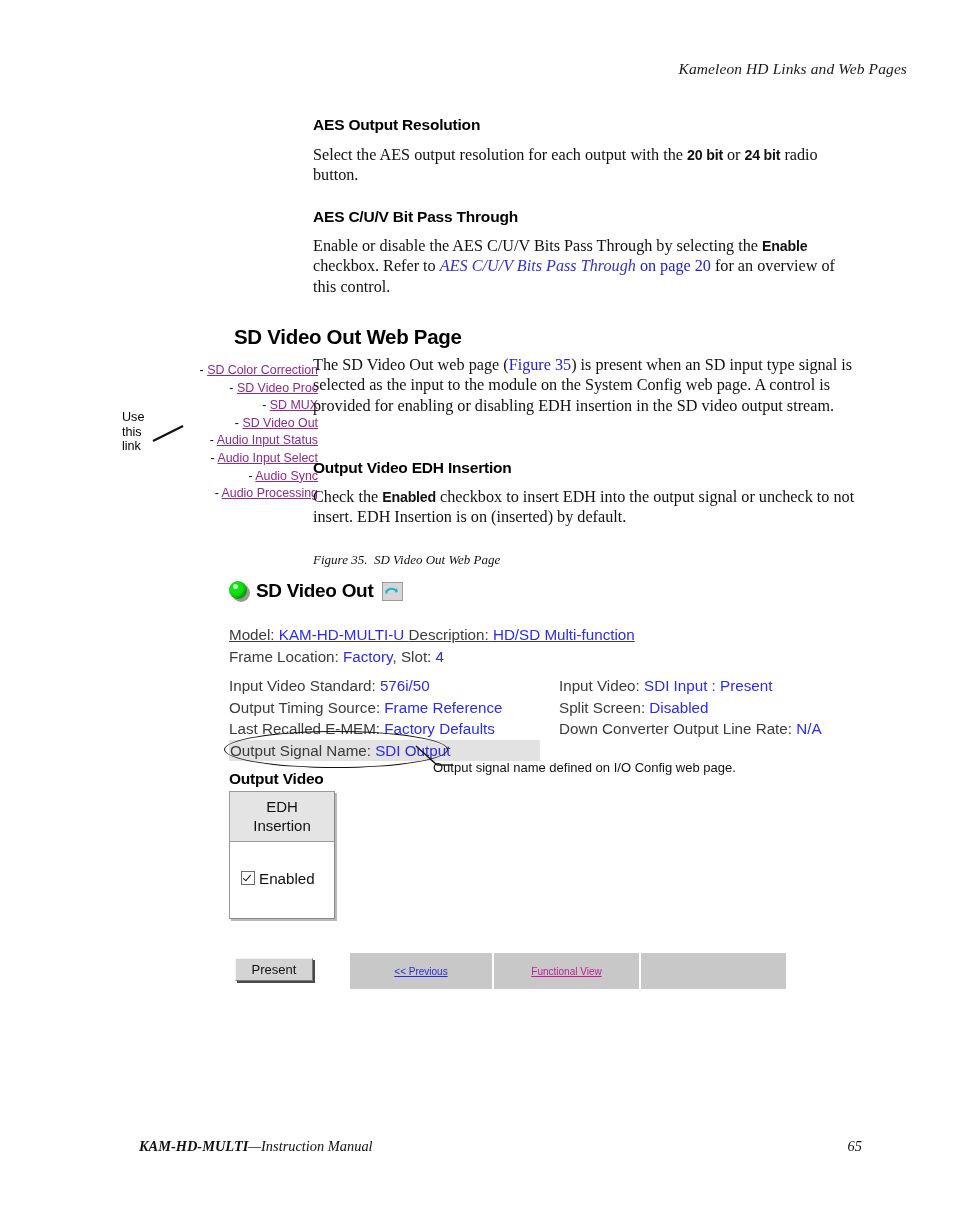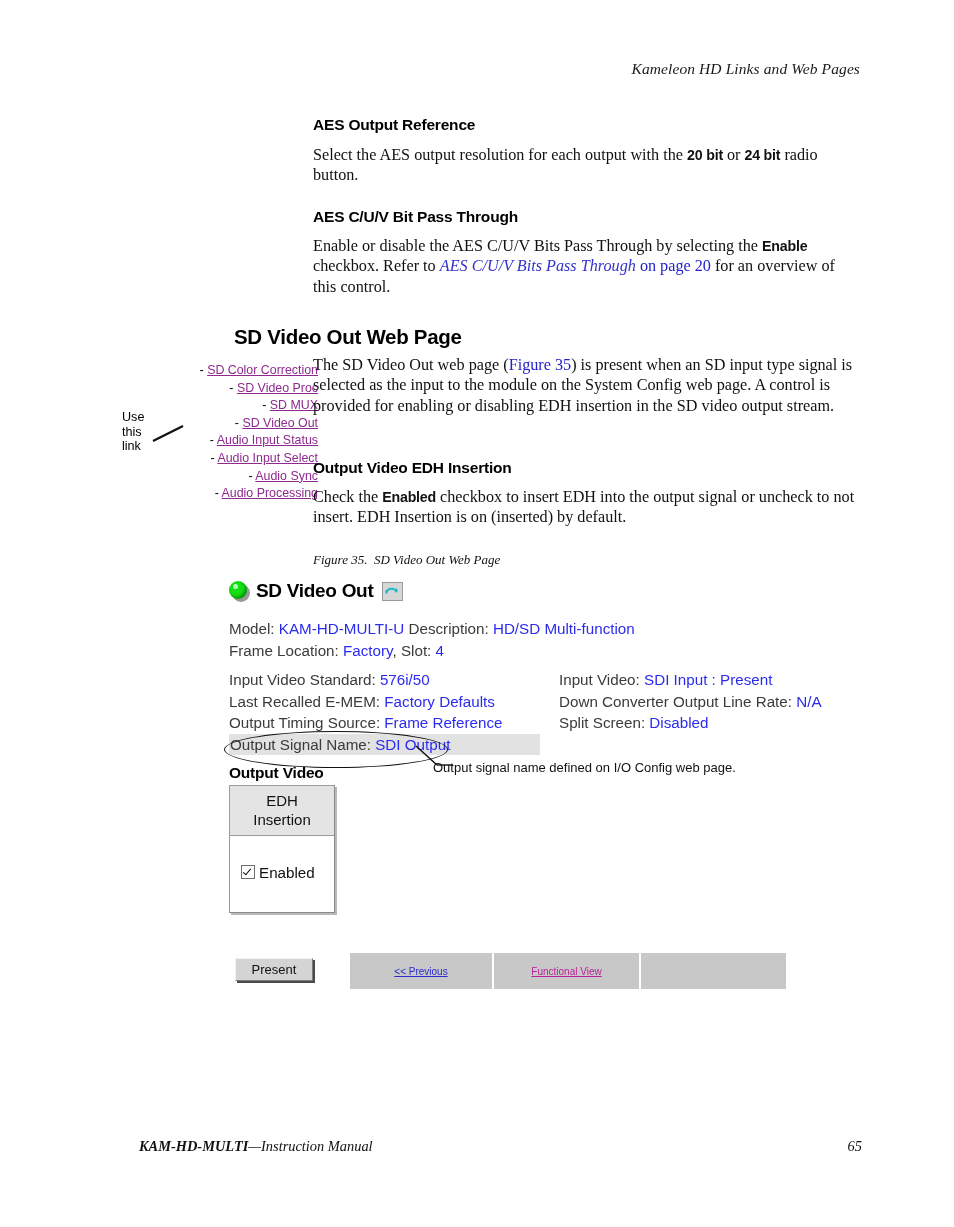--- a/index.html
+++ b/index.html
@@ -20,20 +20,21 @@
 
   
   #running-head {
     left: 0; top: 60px; width: 860px;
     text-align: right;
     font-family: "Liberation Serif", serif;
     font-style: italic;
     font-size: 15.5px;
     color: #1a1a1a;
     letter-spacing: 0.1px;
+    padding-left: 47px;
   }
 
   
   .h3 {
     font-family: "Liberation Sans", sans-serif;
     font-weight: bold;
     font-size: 15.5px;
     letter-spacing: -0.2px;
     color: #000;
   }
@@ -318,21 +319,21 @@
     font-style: italic;
     font-size: 14.4px;
     color: #111;
   }
 </style>
 </head>
 <body>
 
 <div class="abs" id="running-head">Kameleon HD Links and Web Pages</div>
 
-<div class="abs h3" style="left:313px; top:116px;">AES Output Reference</div>
+<div class="abs h3" style="left:313px; top:116px;">AES Output Resolution</div>
 <div class="abs body-txt" style="left:313px; top:145px; width:546px;">
   <span>Select the AES output resolution for each output with the </span><b>20 bit</b><span> or </span><b>24 bit</b><span> radio button.</span>
 </div>
 
 <div class="abs h3" style="left:313px; top:208px;">AES C/U/V Bit Pass Through</div>
 <div class="abs body-txt" style="left:313px; top:236px; width:548px;">
   <span>Enable or disable the AES C/U/V Bits Pass Through by selecting the </span><b>Enable</b><span> checkbox. Refer to </span><a href="#" class="xref-it" style="text-decoration:none">AES C/U/V Bits Pass Through</a><a href="#" class="xref" style="text-decoration:none"> on page 20</a><span> for an overview of this control.</span>
 </div>
 
 <div class="abs h2" style="left:234px; top:325px;">SD Video Out Web Page</div>
@@ -382,21 +383,21 @@
     <div id="page-title">SD Video Out</div>
     <div id="refresh-icon">
       <svg width="17" height="15" viewBox="0 0 17 15">
         <path d="M3.5 10.5 A5 4.2 0 1 1 13.5 9.4" fill="none" stroke="#19b8c8" stroke-width="2"></path>
         <path d="M2 7.4 L5.2 7.4 L3.6 10.8 Z" fill="#19b8c8"></path>
         <path d="M15 8.2 L11.8 8.2 L13.4 4.8 Z" fill="#19b8c8"></path>
       </svg>
     </div>
   </div>
 
-  <div class="info-line" style="margin-top:14px;">
+  <div class="info-line" style="margin-top:20px;text-decoration:underline;">
     <span>Model:</span>
     <span class="val">KAM-HD-MULTI-U</span>
     <span>Description:</span>
     <span class="val">HD/SD Multi-function</span>
   </div>
 
   <div class="info-line">
     <span>Frame Location:</span>
     <span class="val">Factory</span><span>, Slot:</span>
     <span class="val">4</span>
@@ -408,37 +409,37 @@
       <span class="val">576i/50</span>
     </span>
     <span class="colR">
       <span>Input Video:</span>
       <span class="val">SDI Input : Present</span>
     </span>
   </div>
 
   <div class="info-line two-col">
     <span class="colL">
+      <span>Output Timing Source:</span>
+      <span class="val">Frame Reference</span>
+    </span>
+    <span class="colR">
+      <span>Split Screen:</span>
+      <span class="val">Disabled</span>
+    </span>
+  </div>
+
+  <div class="info-line two-col">
+    <span class="colL">
       <span>Last Recalled E-MEM:</span>
       <span class="val">Factory Defaults</span>
     </span>
     <span class="colR">
       <span>Down Converter Output Line Rate:</span>
       <span class="val">N/A</span>
-    </span>
-  </div>
-
-  <div class="info-line two-col">
-    <span class="colL">
-      <span>Output Timing Source:</span>
-      <span class="val">Frame Reference</span>
-    </span>
-    <span class="colR">
-      <span>Split Screen:</span>
-      <span class="val">Disabled</span>
     </span>
   </div>
 
   <div id="signal-name-row">
     <div id="signal-name-highlight"></div>
     <div class="info-line" id="signal-name-text">
       <span>Output Signal Name:</span>
       <span class="val">SDI Output</span>
     </div>
   </div>

